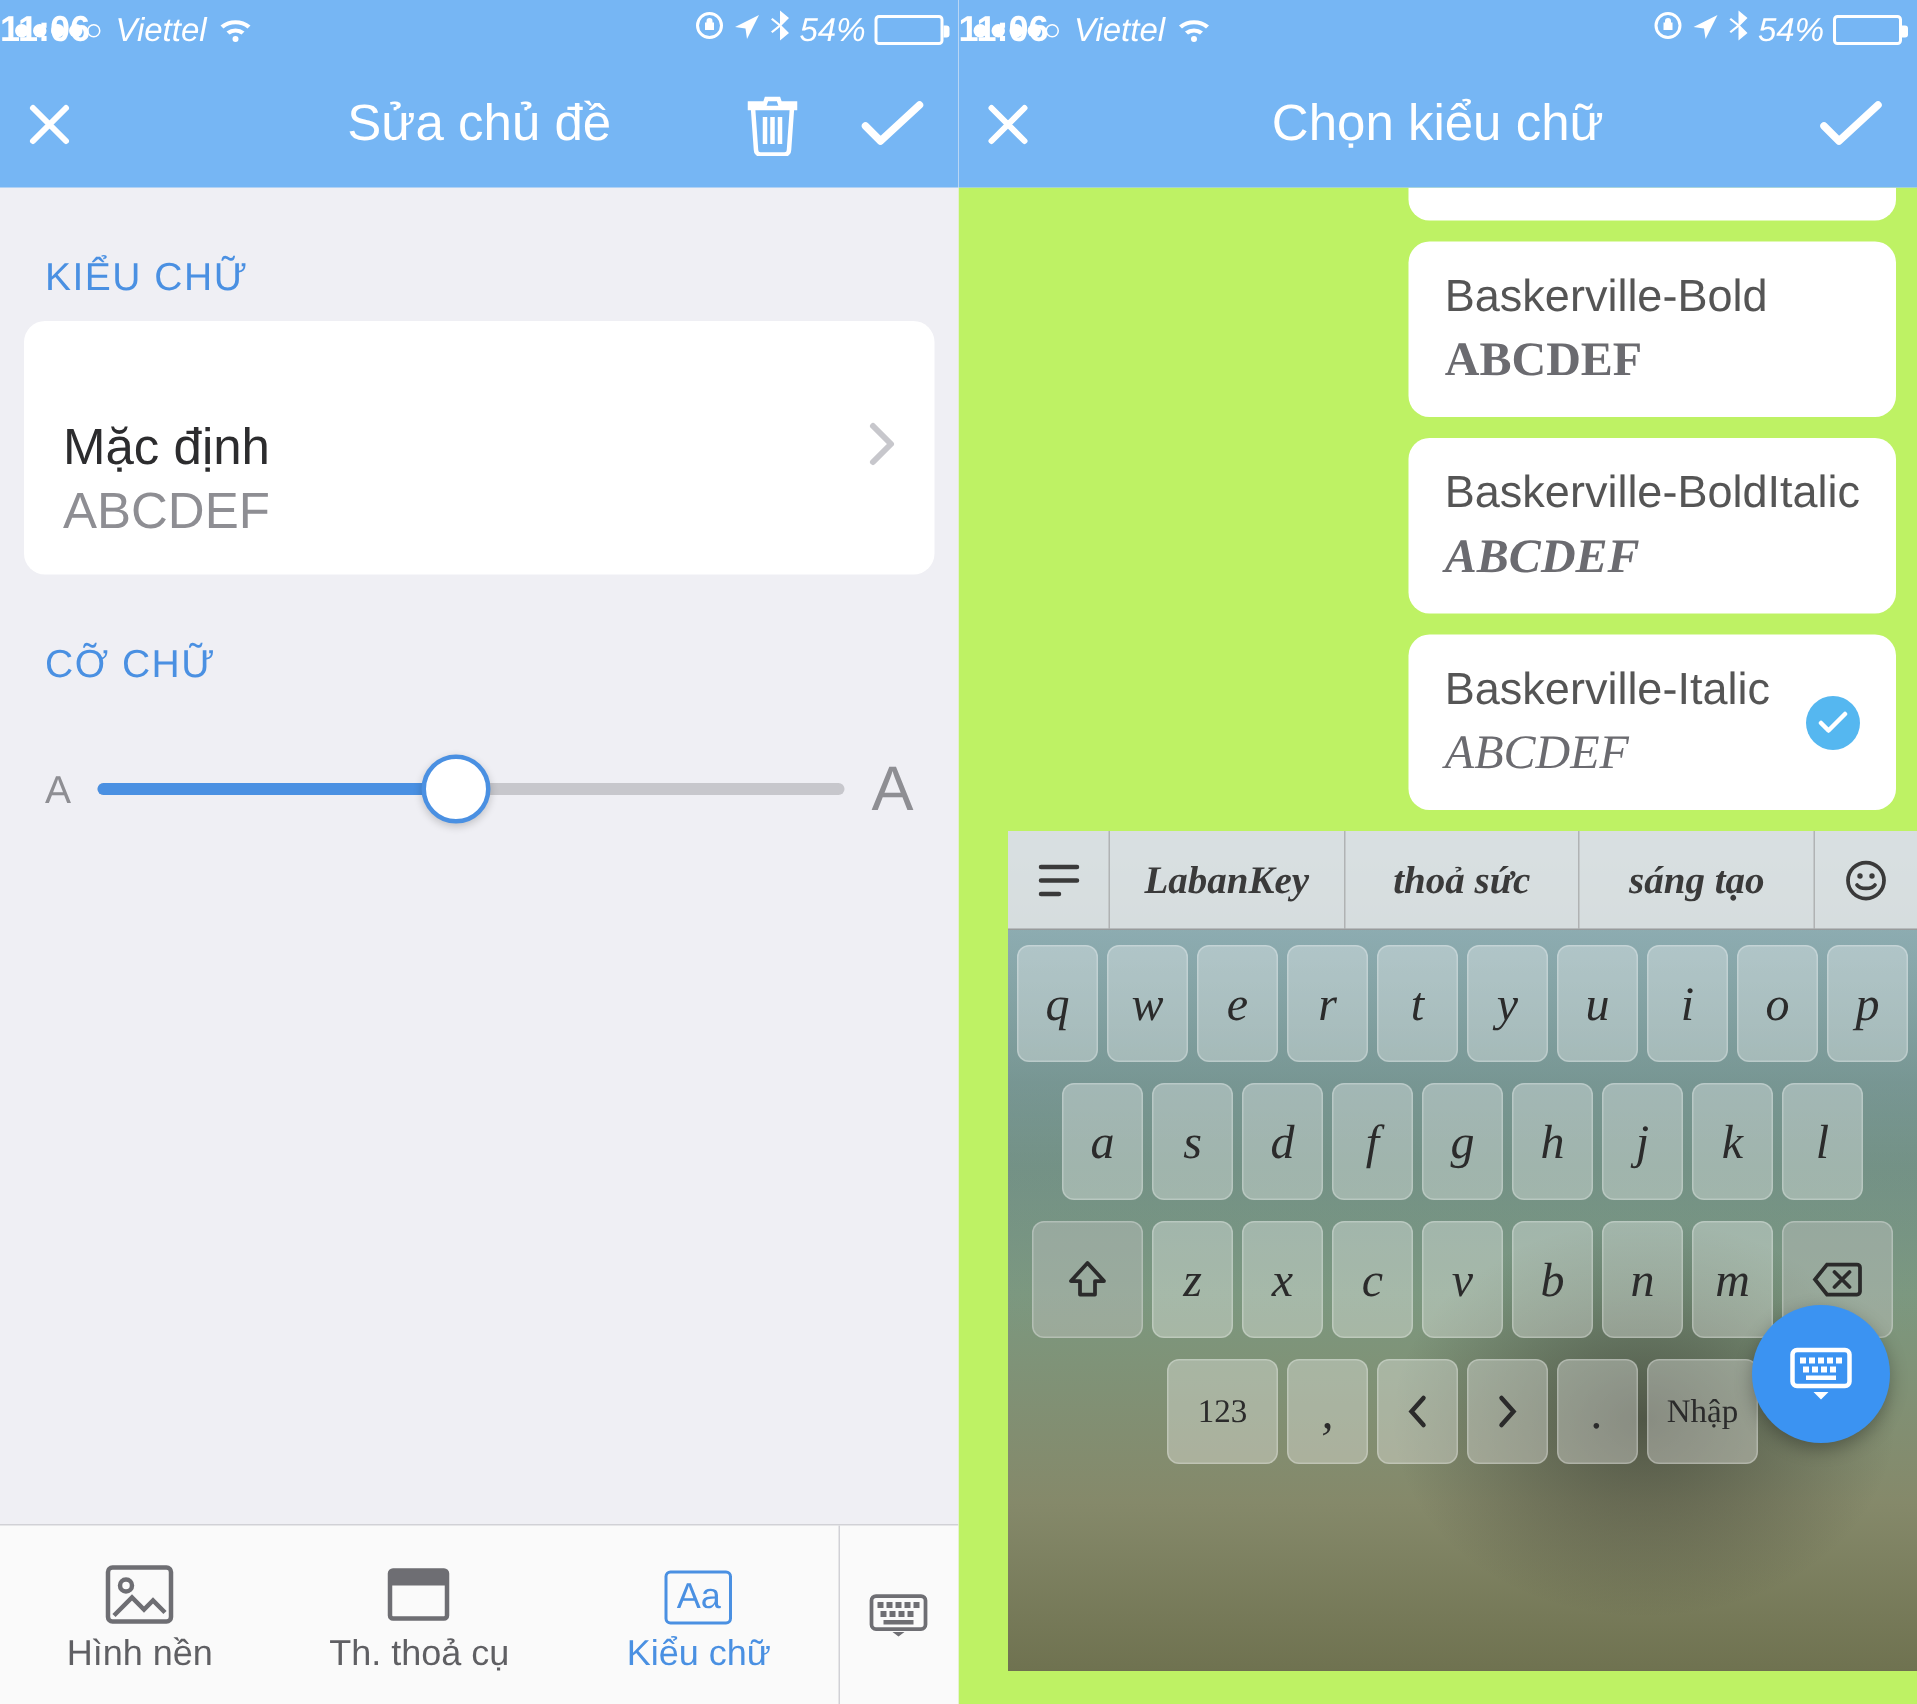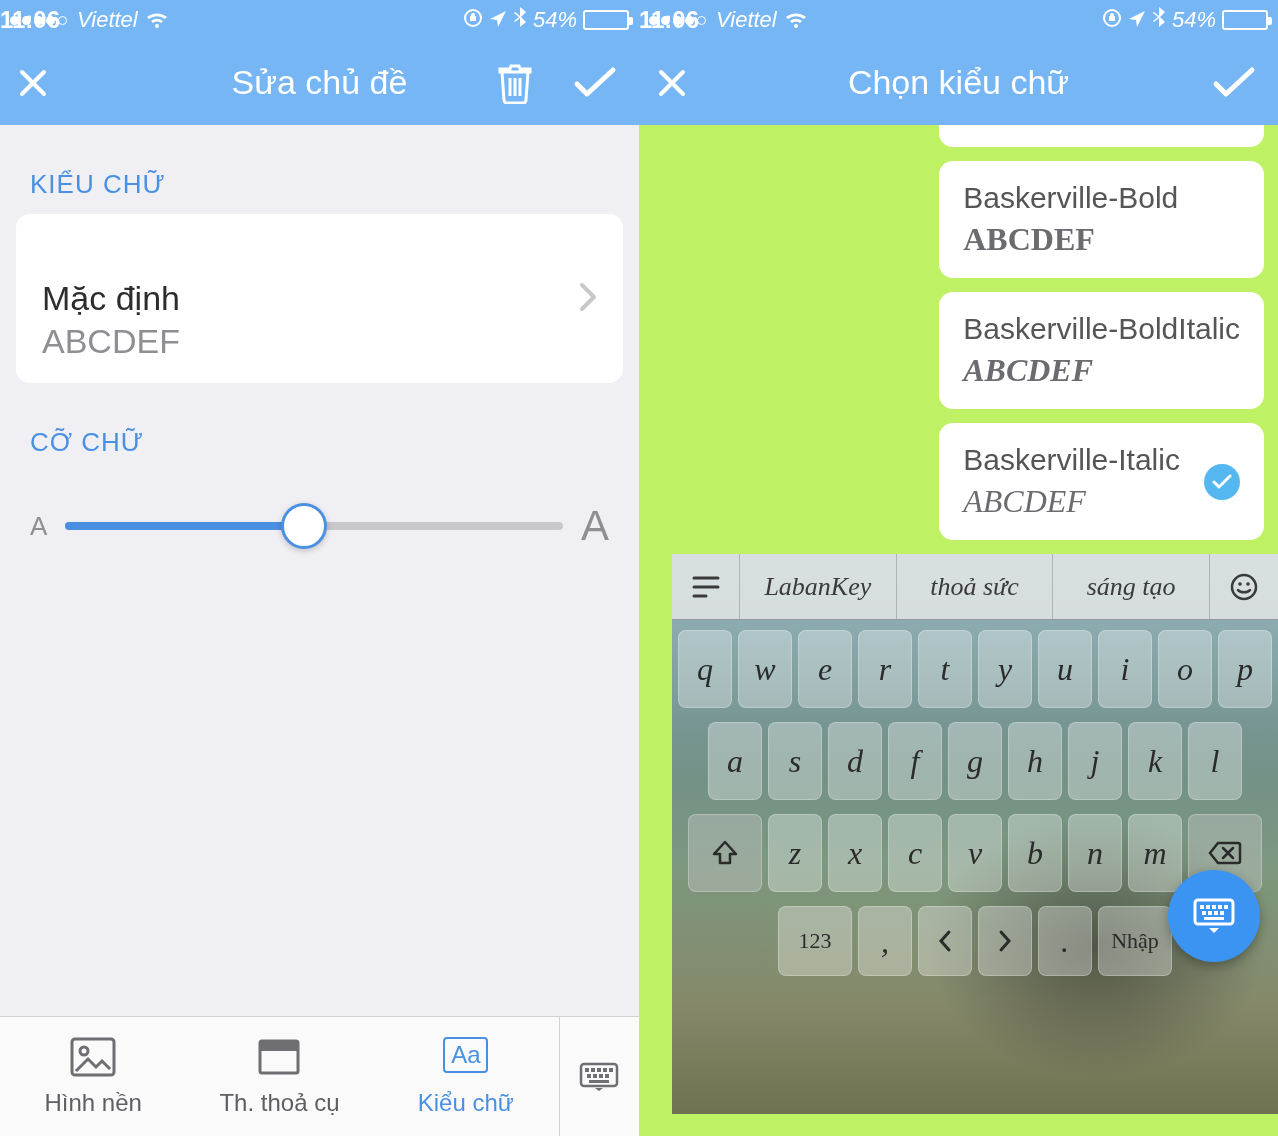--- a/index.html
+++ b/index.html
@@ -40,21 +40,21 @@
   .slider-a-small { color:#8e8e93; font-size:26px; }
   .slider-a-large { color:#8e8e93; font-size:42px; }
   .slider-track { flex:1; height:8px; background:#c7c7cc; border-radius:4px; position:relative; }
   .slider-fill { position:absolute; left:0; top:0; bottom:0; width:48%; background:#4a90e2; border-radius:4px; }
   .slider-thumb { position:absolute; left:48%; top:50%; width:46px; height:46px; border-radius:50%; background:#fff; border:3px solid #4a90e2; transform:translate(-50%,-50%); box-shadow:0 2px 6px rgba(0,0,0,.2); }
 
   
   .tab-bar { position:absolute; bottom:0; left:0; right:0; height:120px; background:#fafafa; border-top:1px solid #d1d1d6; display:flex; }
   .tab { flex:1; display:flex; flex-direction:column; align-items:center; justify-content:center; gap:6px; color:#5f5f63; font-size:24px; }
   .tab.active { color:#4a90e2; }
-  .tab-icon { width:46px; height:46px; display:flex; align-items:flex-start; justify-content:center; }
+  .tab-icon { width:46px; height:46px; display:flex; align-items:flex-end; justify-content:center; }
   .aa-box { border:2.5px solid #4a90e2; border-radius:4px; padding:2px 6px; font-size:24px; color:#4a90e2; }
   .kbtab { width:80px; flex:none; border-left:1px solid #d1d1d6; display:flex; align-items:center; justify-content:center; color:#5f5f63; }
 
   
   .body-right { flex:1; background:#bef264; overflow:hidden; display:flex; flex-direction:column;align-items:flex-end; }
   .font-list { padding: 0 14px; }
   .stub-card { background:#fff; border-radius:0 0 14px 14px; height:22px; margin-bottom:14px; }
   .font-card { background:#fff; border-radius:14px; padding:20px 24px; margin-bottom:14px; display:flex; align-items:center; justify-content:space-between; }
   .font-name { font-size:30px; color:#555; margin-bottom:6px; }
   .font-sample { font-size:32px; color:#6b6b70; font-family: Georgia, 'Times New Roman', serif; }
@@ -65,21 +65,21 @@
 
   
   .kb { position:relative; height:560px; background:linear-gradient(180deg,#7fa0a8 0%,#6b8a86 30%,#7c987f 55%,#85896a 80%,#6f7250 100%); overflow:hidden; }
   .kb::before { content:""; position:absolute; inset:0; background:
      radial-gradient(ellipse 280px 220px at 70% 70%, rgba(40,40,35,.55), transparent 60%),
      linear-gradient(180deg, rgba(170,200,210,.6) 0%, rgba(120,150,140,.3) 40%, transparent 60%);
   }
   .kb-sugg { position:relative; height:66px; display:flex; border-bottom:1px solid rgba(90,90,90,.5); background:rgba(235,235,235,.78); z-index:2; }
   .sugg-btn { border-right:1px solid rgba(150,150,150,.6); display:flex; align-items:center; justify-content:center; font-family:Georgia,serif; font-style:italic; font-size:26px; color:#3a3a3a; }
   .sugg-menu { width:68px; }
-  .sugg-word { flex:1; }
+  .sugg-word { flex:1;font-weight:bold; }
   .sugg-emoji { width:68px; border-right:none; }
   .kb-rows { position:relative; z-index:2; padding:10px 6px 0; }
   .kb-row { display:flex; justify-content:center; gap:6px; margin-bottom:14px; }
   .key { width:54px; height:78px; border-radius:8px; background:rgba(255,255,255,.32); border:1px solid rgba(255,255,255,.25); display:flex; align-items:center; justify-content:center; font-family:Georgia,serif; font-style:italic; font-size:32px; color:#2b2b2b; }
   .key-wide { width:74px; font-style:normal; font-size:22px; }
   .key-shift, .key-del { width:74px; background:rgba(200,200,200,.4); }
   .kb-row4 .key { height:70px; }
   .space-key { flex:1; font-style:normal; font-size:22px; }
   .fab { position:absolute; right:18px; top:316px; width:92px; height:92px; border-radius:50%; background:#3b93f2; display:flex; align-items:center; justify-content:center; z-index:5; box-shadow:0 4px 12px rgba(0,0,0,.3); }
 </style>

